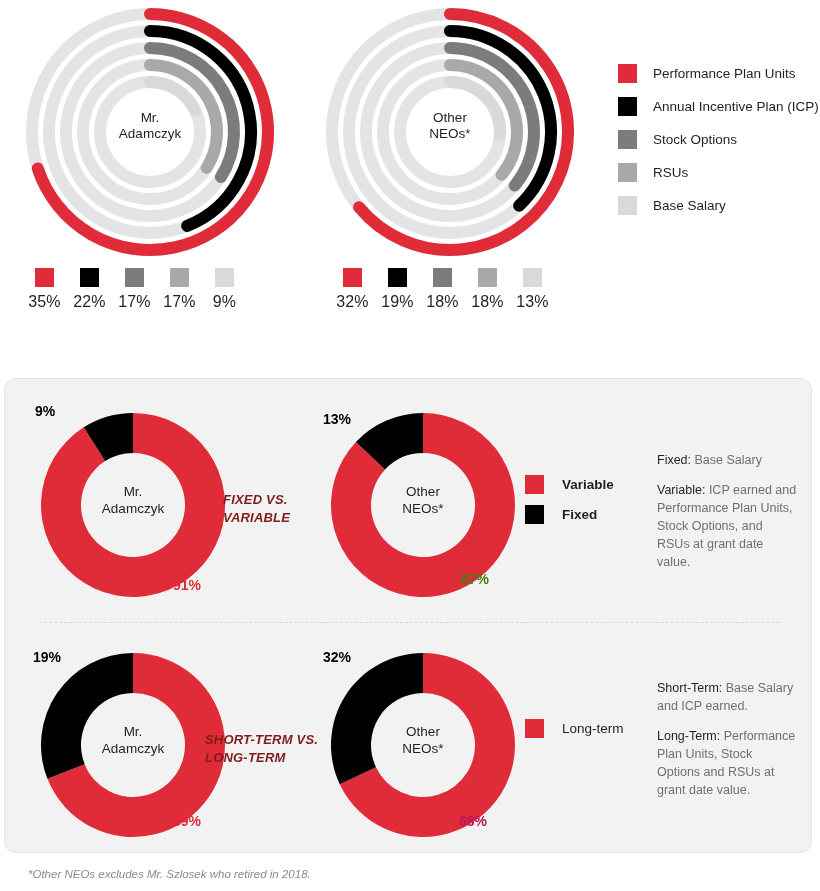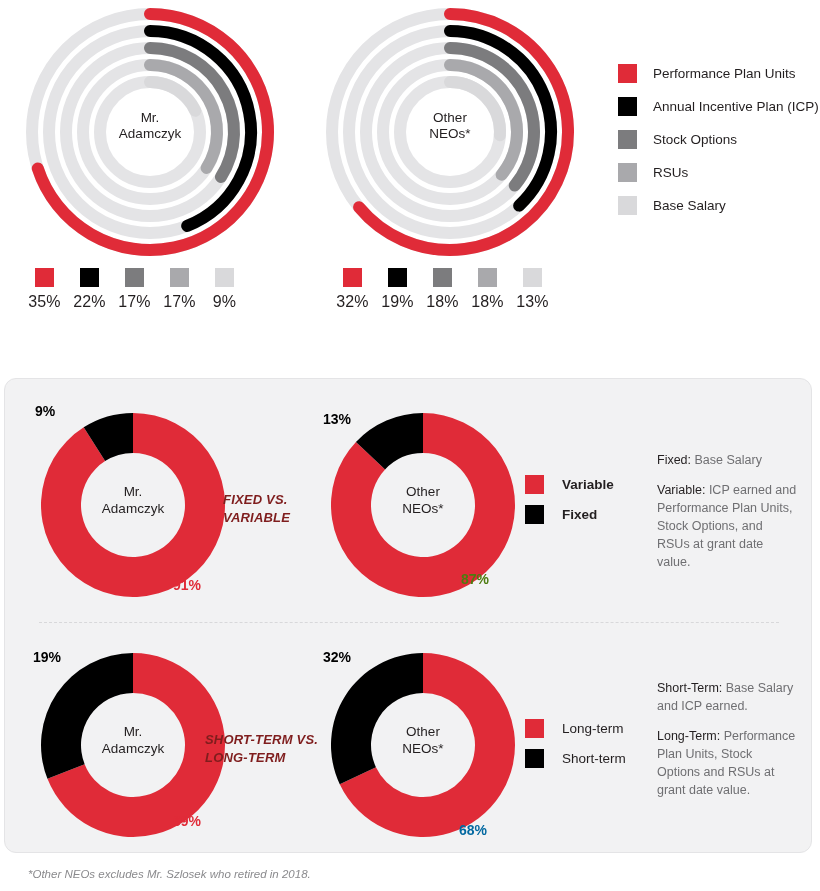--- a/index.html
+++ b/index.html
@@ -406,34 +406,30 @@
     <div class="donut-figure" id="donut-term-other">
       <svg width="200" height="200" viewBox="0 0 200 200">
           <path d="M 100 8 A 92 92 0 1 1 16.755911173126194 139.17169482398668 L 52.94899327176698 122.14052316138377 A 52 52 0 1 0 100 48 Z" fill="#e02b38"></path>
           <path d="M 16.755911173126194 139.17169482398668 A 92 92 0 0 1 99.99999999999999 8 L 99.99999999999999 48 A 52 52 0 0 0 52.94899327176698 122.14052316138377 Z" fill="#000000"></path>
         </svg>
       <div class="donut-center-label">
         <div>Other</div>
         <div>NEOs*</div>
       </div>
       <div class="donut-label-top" style="left:0px; top:4px;">32%</div>
-      <div class="donut-label-bottom" style="left:136px; top:168px; color:#0369a1;margin-top:9px;">68%</div>
+      <div class="donut-label-bottom" style="left:136px; top:168px; color:#be185d;">68%</div>
     </div>
 
     <div class="row-caption" id="caption-term">SHORT-TERM VS. LONG-TERM</div>
 
     <div class="panel-legend" id="panel-legend-term">
         <div class="panel-legend-row">
           <span class="panel-legend-swatch" style="background: rgb(224, 43, 56);"></span>
           <span class="panel-legend-label">Long-term</span>
         </div>
-        <div class="panel-legend-row">
-          <span class="panel-legend-swatch" style="background: rgb(0, 0, 0);"></span>
-          <span class="panel-legend-label">Short-term</span>
-        </div>
       </div>
 
     <div class="panel-note" id="note-term">
         <p><b>Short-Term:</b><span> Base Salary and ICP earned.</span></p>
         <p><b>Long-Term:</b><span> Performance Plan Units, Stock Options and RSUs at grant date value.</span></p>
       </div>
   </div>
 </div>
 
 <div id="footnote">*Other NEOs excludes Mr. Szlosek who retired in 2018.</div>

